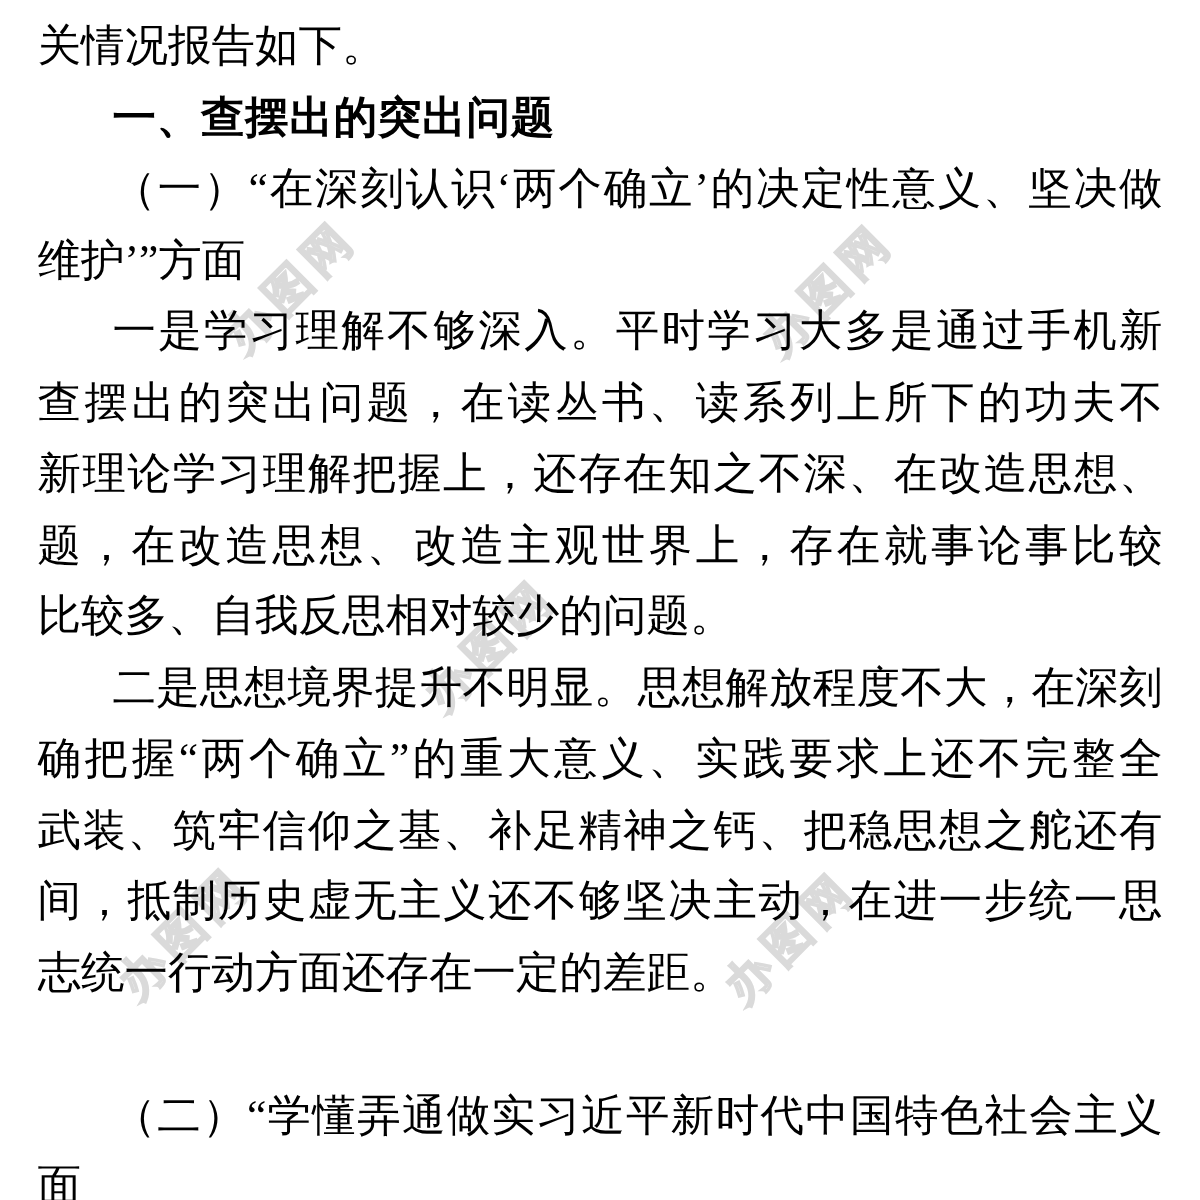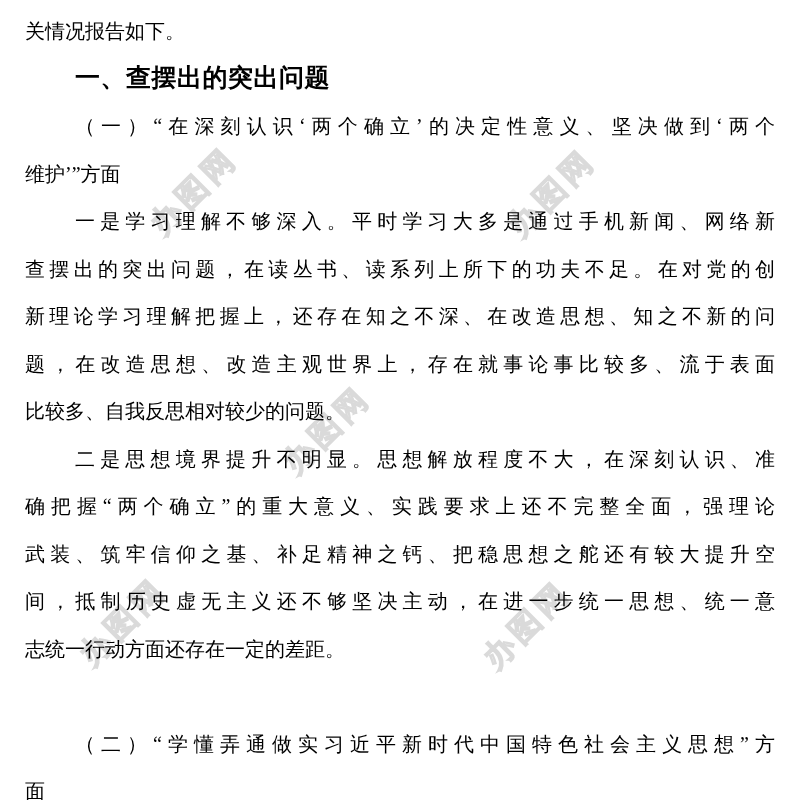--- a/index.html
+++ b/index.html
@@ -41,37 +41,37 @@
   .content {
     position: absolute;
     z-index: 2;
     left: 25px;
     right: 25px;
     top: 8px;
   }
   .line {
     height: 47.5px;
     line-height: 47.5px;
-    font-size: 20px;
+    font-size: 29px;
     letter-spacing: 0px;
     text-align: left;
     overflow: hidden;
   }
   .line.justify {
     text-align: justify;
     text-align-last: justify;
     text-justify: inter-character;
   }
   .line.indent {
     text-indent: 50px;
   }
   .line.heading {
-    font-family: Liberation Mono, monospace;
+    font-family: Liberation Serif, serif;
     font-weight: 700;
-    font-size: 25px;
+    font-size: 29px;
     letter-spacing: 0.5px;
   }
   .line.spacer {
     
   }
 </style>
 </head>
 <body>
 
 <div class="page">

